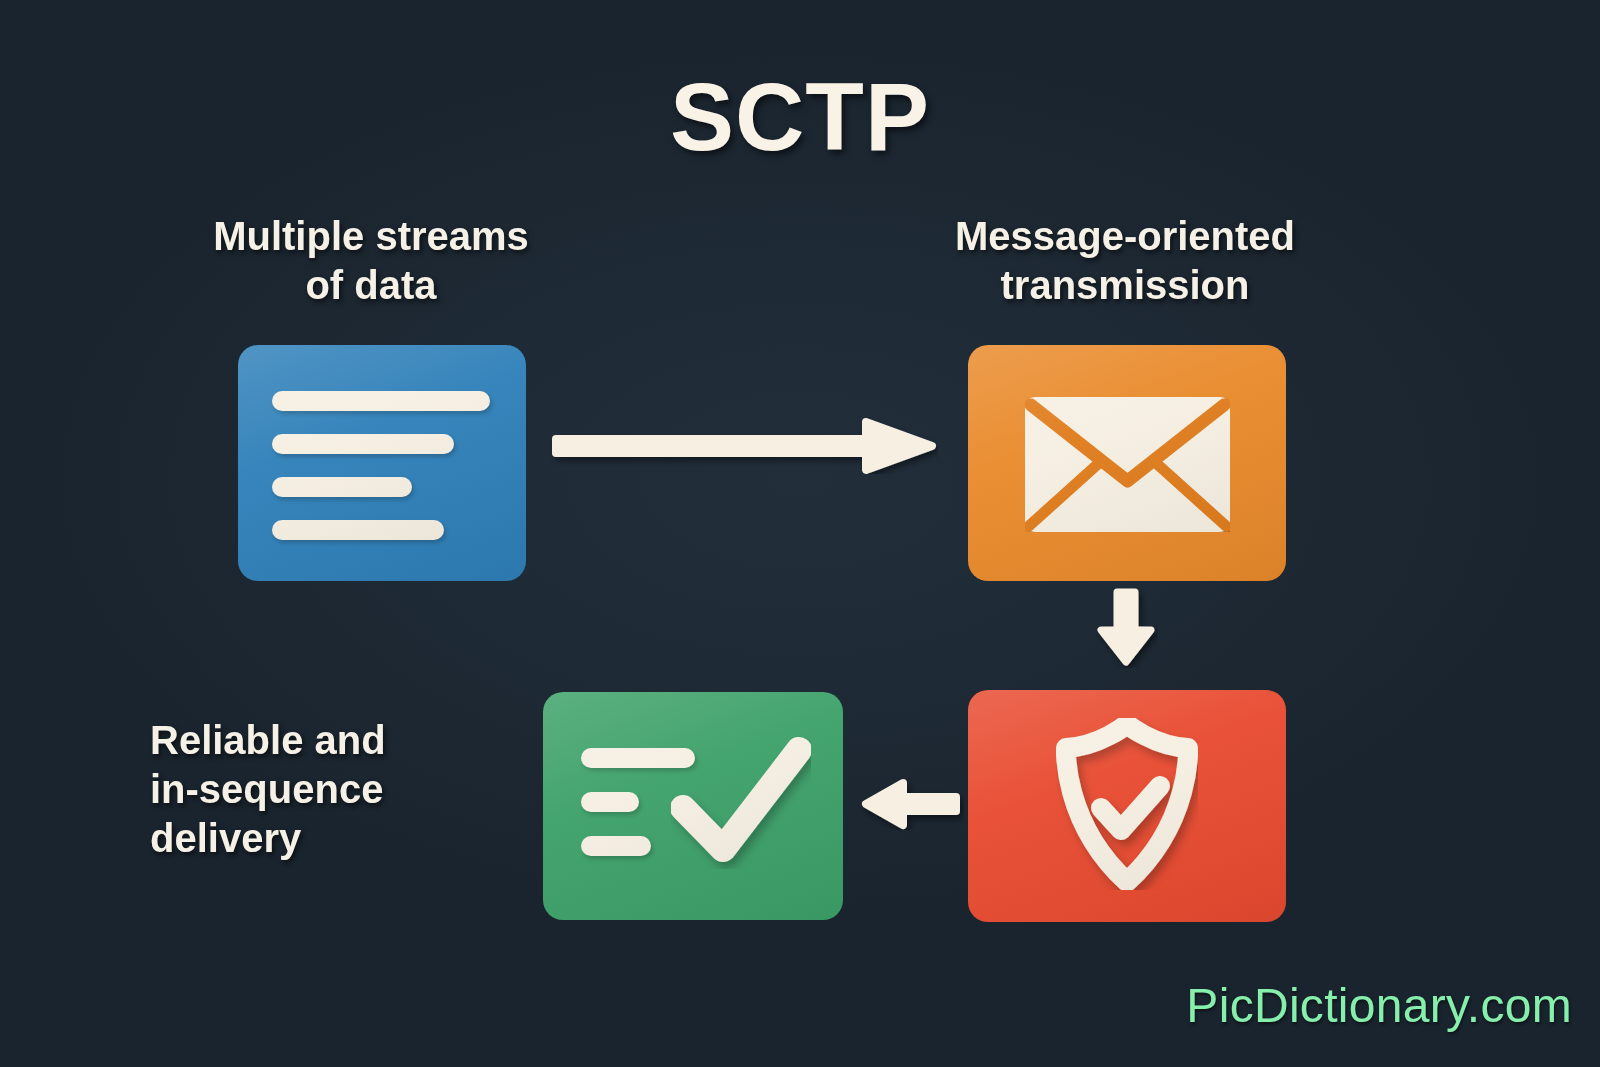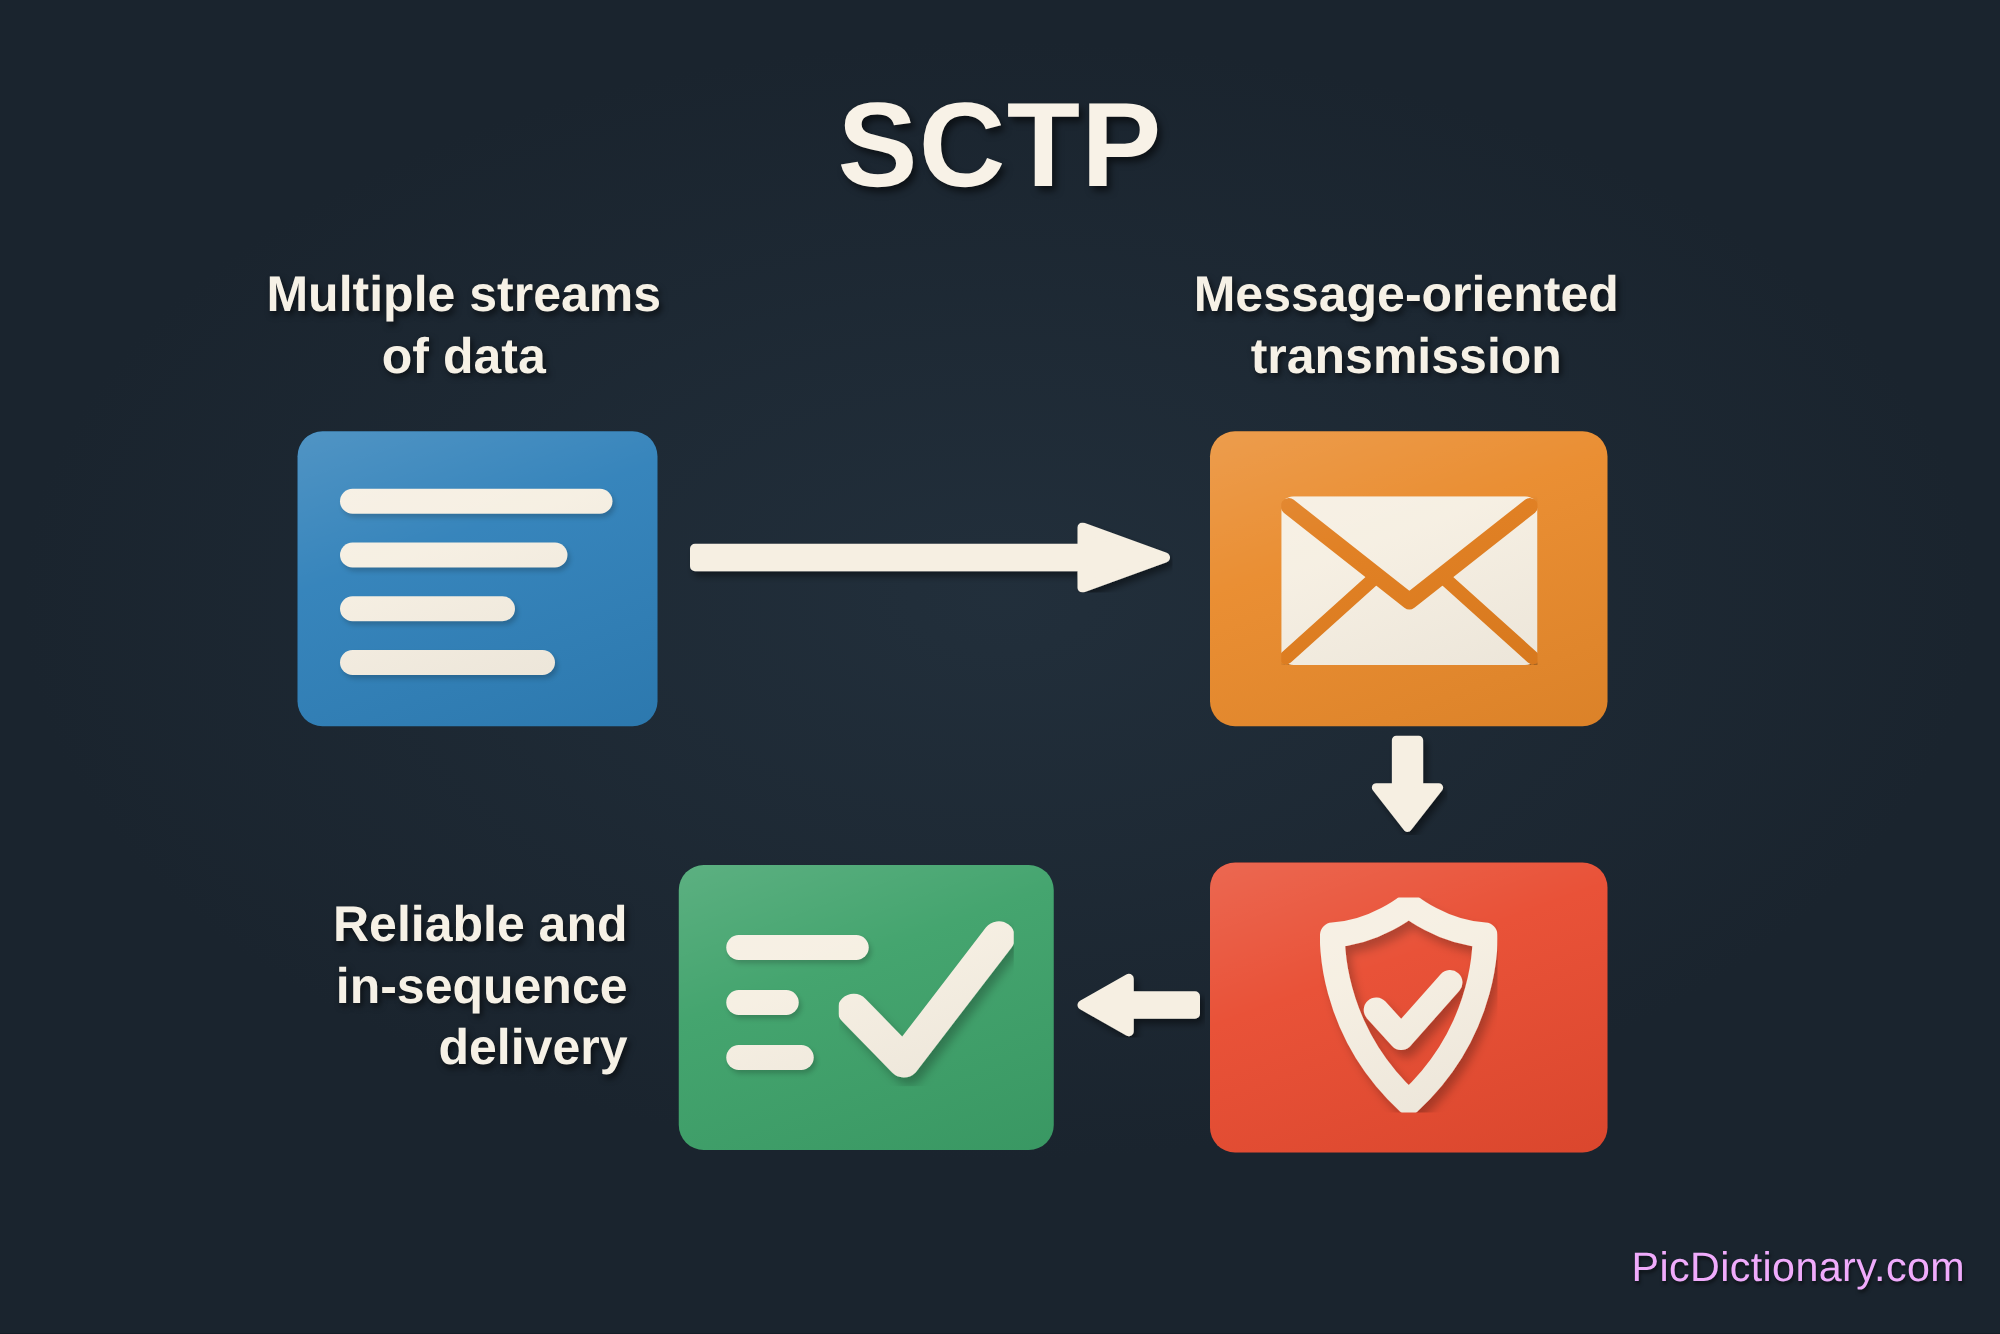--- a/index.html
+++ b/index.html
@@ -44,21 +44,21 @@
     position: absolute;
     color: #f6f1e6;
     font-weight: bold;
     font-size: 40px;
     line-height: 1.22;
     text-shadow: 2px 3px 5px rgba(0,0,0,0.6);
     white-space: pre-line;
   }
   .cap-streams   { left: 176px;  top: 212px; width: 390px; text-align: center; }
   .cap-message   { left: 920px;  top: 212px; width: 410px; text-align: center; }
-  .cap-reliable  { left: 150px;  top: 716px; width: 352px; text-align: right; }
+  .cap-reliable  { left: 150px;  top: 716px; width: 352px; text-align: left; }
   .cap-security  { left: 1316px; top: 752px; width: 250px; text-align: left; }
 
   
   .card {
     position: absolute;
     border-radius: 20px;
   }
   .card .face {
     position: absolute;
     inset: 0;
@@ -148,22 +148,22 @@
   
   .arrow { position: absolute; }
   #arrow-right { left: 548px; top: 418px; width: 390px; height: 56px; }
   #arrow-down  { left: 1094px; top: 586px; width: 64px;  height: 82px; }
   #arrow-left  { left: 858px;  top: 778px; width: 106px; height: 52px; }
 
   .watermark {
     position: absolute;
     right: 28px;
     bottom: 34px;
-    font-size: 33px;
-    color: #f0abfc;
+    font-size: 48px;
+    color: #86efac;
     letter-spacing: 0.3px;
     text-shadow: 1px 2px 3px rgba(0,0,0,0.5);
   }
 </style>
 </head>
 <body>
 
 <div id="stage">
 
   <div class="title">SCTP</div>

